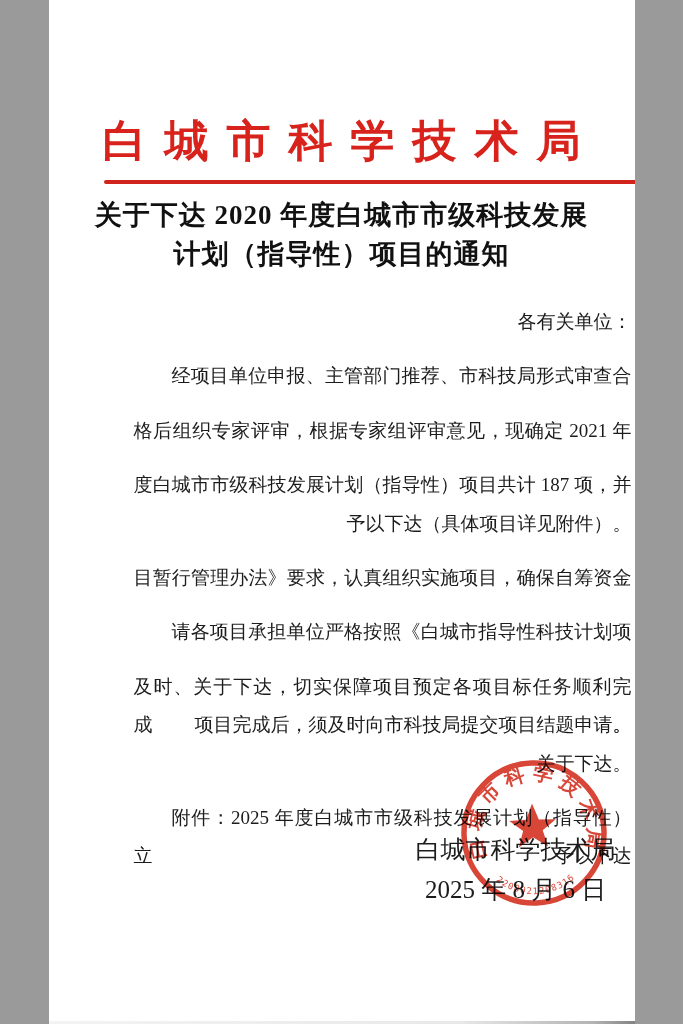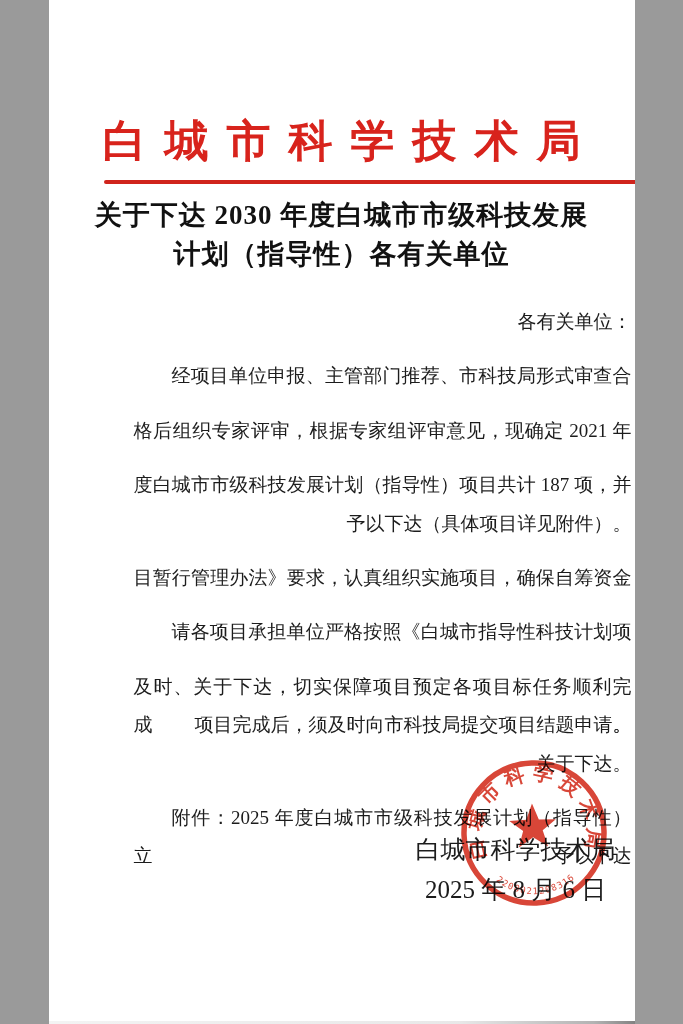--- a/index.html
+++ b/index.html
@@ -67,22 +67,22 @@
 </head>
 <body>
 
 <div class="page">
 
   <div class="agency">白城市科学技术局</div>
 
   <div class="redline"></div>
 
   <div class="doc-title">
-    <div>关于下达 2030 年度白城市市级科技发展</div>
-    <div>计划（指导性）各有关单位</div>
+    <div>关于下达 2020 年度白城市市级科技发展</div>
+    <div>计划（指导性）项目的通知</div>
   </div>
 
   <div class="body-text">
       <div class="bline">各有关单位：</div>
       <div class="bline ind fill">经项目单位申报、主管部门推荐、市科技局形式审查合</div>
       <div class="bline fill">格后组织专家评审，根据专家组评审意见，现确定 2021 年</div>
       <div class="bline fill">度白城市市级科技发展计划（指导性）项目共计 187 项，并</div>
       <div class="bline">予以下达（具体项目详见附件）。</div>
       <div class="bline fill">目暂行管理办法》要求，认真组织实施项目，确保自筹资金</div>
       <div class="bline ind fill">请各项目承担单位严格按照《白城市指导性科技计划项</div>

